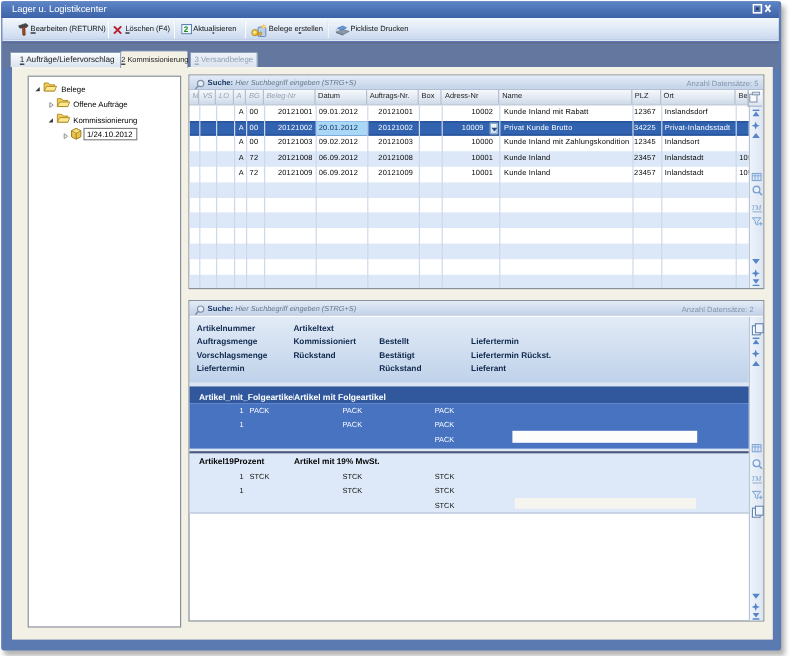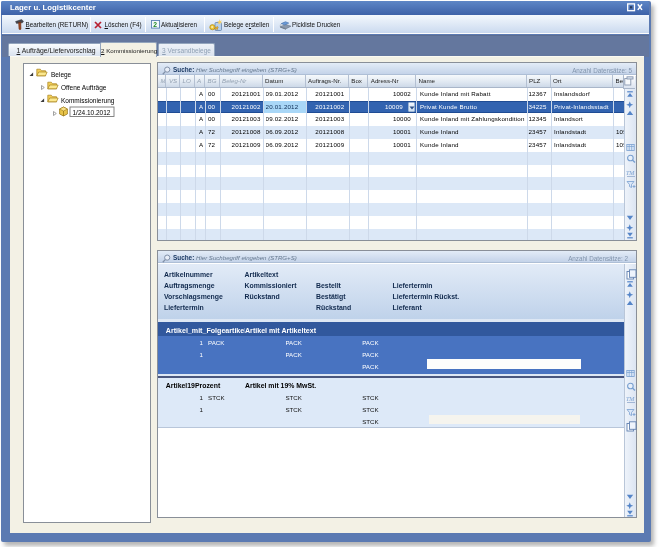--- a/index.html
+++ b/index.html
@@ -3,21 +3,21 @@
 <style>
 *{margin:0;padding:0;box-sizing:border-box}
 html,body{width:659px;height:547px;background:#fff;overflow:hidden;
   font-family:"Liberation Sans",sans-serif;}
 .abs{position:absolute}
 #win{position:absolute;left:1px;top:1px;width:650px;height:541px;
   background:#5b7ab2;border-radius:2px;
   box-shadow:3px 4px 4px rgba(120,120,120,.55);}
 #title{position:absolute;left:1px;top:1px;width:648px;height:14px;
   background:linear-gradient(#5e86c6,#3d62a8);border-radius:2px 2px 0 0;
-  color:#fff;font-weight:bold;font-size:7.8px;line-height:14px;padding-left:9px}
+  color:#fff;font-weight:normal;font-size:7.8px;line-height:14px;padding-left:9px}
 #tbtns{position:absolute;right:6px;top:2px;color:#fff}
 #toolbar{position:absolute;left:2px;top:15px;width:647px;height:19px;
   background:linear-gradient(#f3f8fd,#d3e0f2 80%,#c8d7ee);
   border-bottom:1px solid #fdfdfd;font-size:6.3px;color:#111}
 #toolbar span{top:0;line-height:19px;white-space:nowrap}
 #client{position:absolute;left:2px;top:35px;width:647px;height:22px;
   background:#64779e;border-top:1px solid #5b6c90}
 #page{position:absolute;left:10px;top:56px;width:634px;height:477px;background:#f3f1e5;border-top:1px solid #fbfaf2}
 .tab{position:absolute;top:43px;height:13px;font-size:6.5px;line-height:13px;white-space:nowrap;
   border:1px solid #93a5bd;border-bottom:none;border-radius:2px 2px 0 0;
@@ -307,21 +307,21 @@
       <div class="lbl" style="left:86.5px;top:28.5px">Rückstand</div>
       <div class="lbl" style="left:158px;top:28.5px">Bestätigt</div>
       <div class="lbl" style="left:234.6px;top:28.5px">Liefertermin Rückst.</div>
       <div class="lbl" style="left:6px;top:39.5px">Liefertermin</div>
       <div class="lbl" style="left:158px;top:39.5px">Rückstand</div>
       <div class="lbl" style="left:234.6px;top:39.5px">Lieferant</div>
     </div>
 <div class="abs" style="left:0;top:68px;width:466px;height:3px;background:#dde7f4"></div>
     <div class="abs" style="left:0;top:71px;width:466px;height:14.3px;background:#31589d">
       <div class="wlbl" style="left:7.8px;top:4.5px;width:79px;overflow:hidden">Artikel_mit_Folgeartikel</div>
-      <div class="wlbl" style="left:87px;top:4.5px">Artikel mit Artikeltext</div>
+      <div class="wlbl" style="left:87px;top:4.5px">Artikel mit Folgeartikel</div>
     </div>
 <div class="abs" style="left:0;top:85.3px;width:466px;height:37.7px;background:#4873c1">
       <div class="bcell" style="left:40px;top:2.5px;width:5px;text-align:right">1</div>
       <div class="bcell" style="left:50px;top:2.5px">PACK</div>
       <div class="bcell" style="left:127.4px;top:2.5px">PACK</div>
       <div class="bcell" style="left:204.2px;top:2.5px">PACK</div>
       <div class="bcell" style="left:40px;top:14.5px;width:5px;text-align:right">1</div>
       <div class="bcell" style="left:127.4px;top:14.5px">PACK</div>
       <div class="bcell" style="left:204.2px;top:14.5px">PACK</div>
       <div class="bcell" style="left:204.2px;top:26.3px">PACK</div>

